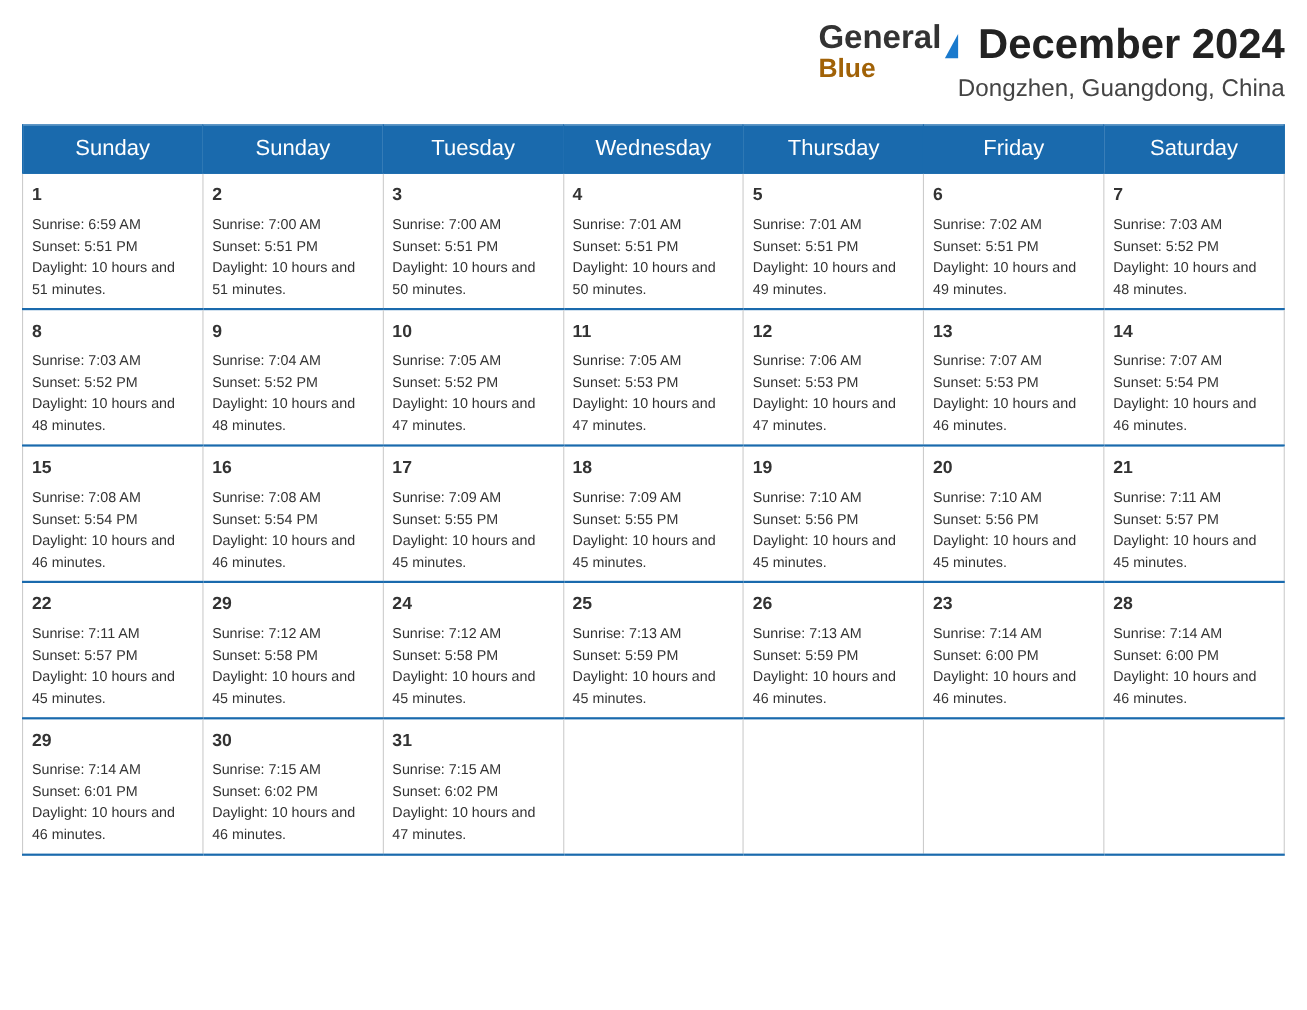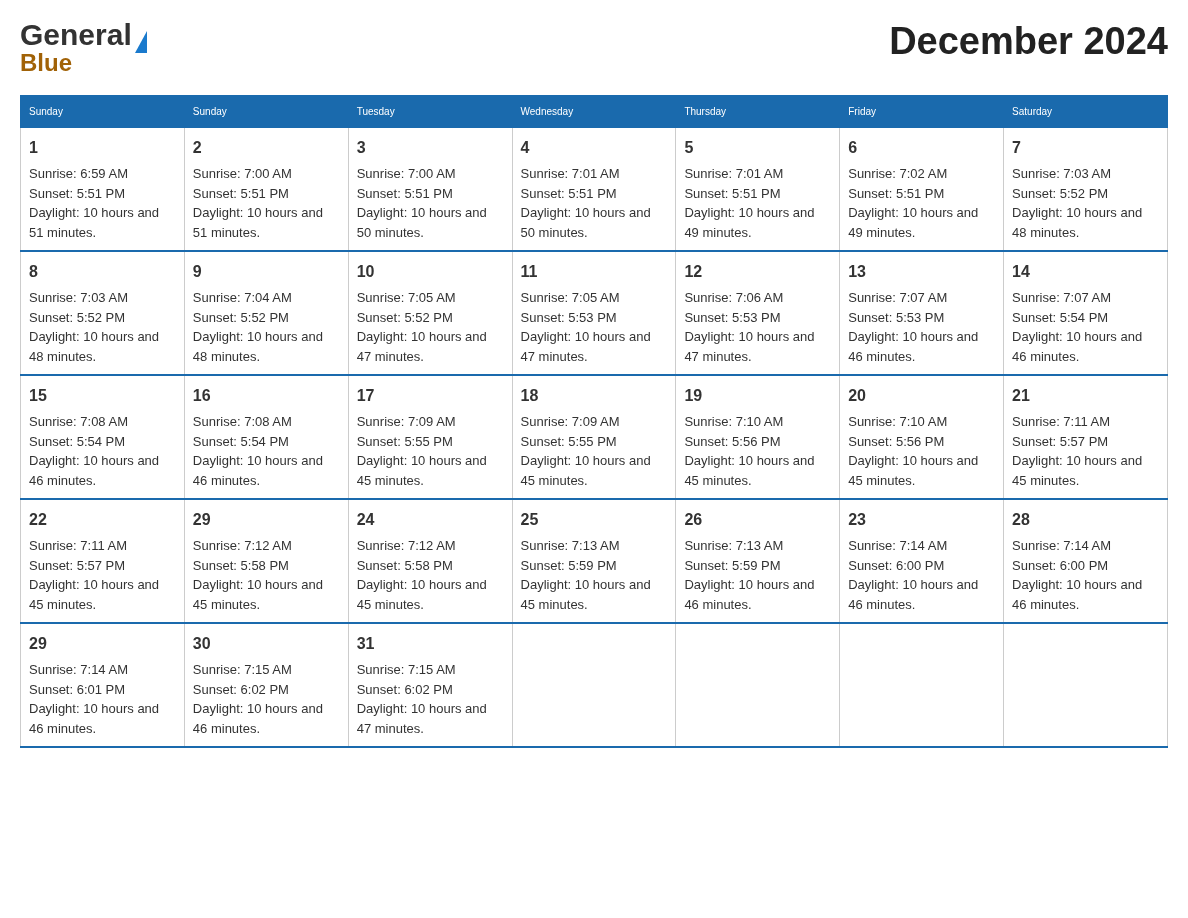--- a/index.html
+++ b/index.html
@@ -5,21 +5,21 @@
     * { margin: 0; padding: 0; box-sizing: border-box; }
     body {
       font-family: Arial, sans-serif;
       background: #fff;
       width: 1188px;
       min-height: 918px;
       padding: 20px;
     }
     .header {
       display: flex;
-      justify-content: space-between;
+      justify-content: flex-end;
       align-items: flex-start;
       margin-bottom: 20px;
     }
     .title-area {
       text-align: right;
     }
     .month-title {
       font-size: 38px;
       font-weight: bold;
       color: #222;
@@ -30,24 +30,24 @@
       margin-top: 4px;
     }
     .calendar {
       width: 100%;
       border-collapse: collapse;
       table-layout: fixed;
     }
     .calendar th {
       background-color: #1a6aad;
       color: #fff;
-      font-size: 10px;
+      font-size: 20px;
       font-weight: normal;
       padding: 10px 8px;
-      text-align: left;
+      text-align: center;
       border: 1px solid #1a6aad;
     }
     .calendar td {
       vertical-align: top;
       padding: 8px;
       border: 1px solid #ccc;
       font-size: 13px;
       color: #333;
       line-height: 1.5;
       height: 110px;
@@ -104,20 +104,21 @@
   <div class="logo-wrapper">
     <div class="logo-name">
       <span class="logo-general">
         General<span class="logo-triangle"></span>
       </span>
       <span class="logo-blue">Blue</span>
     </div>
   </div>
   <div class="title-area">
     <div class="month-title">December 2024</div>
+    <div class="location">Dongzhen, Guangdong, China</div>
   </div>
 </div>
 
 <table class="calendar">
   <thead>
     <tr>
     <th>Sunday</th>
         <th>Sunday</th>
         <th>Tuesday</th>
         <th>Wednesday</th>

